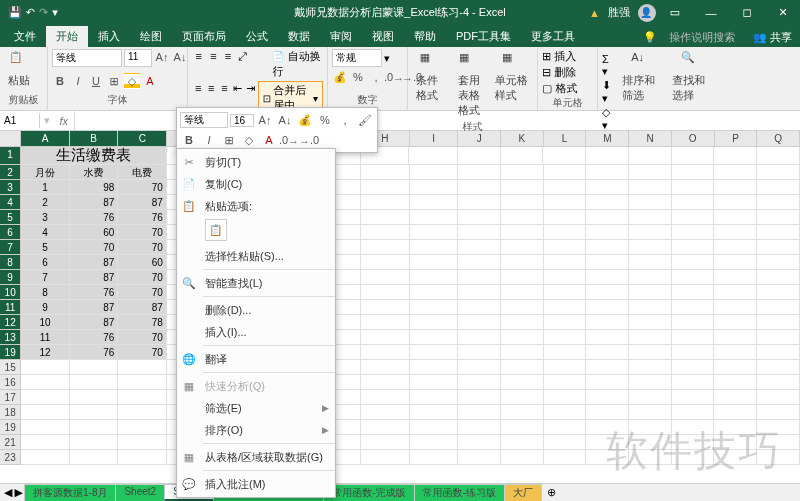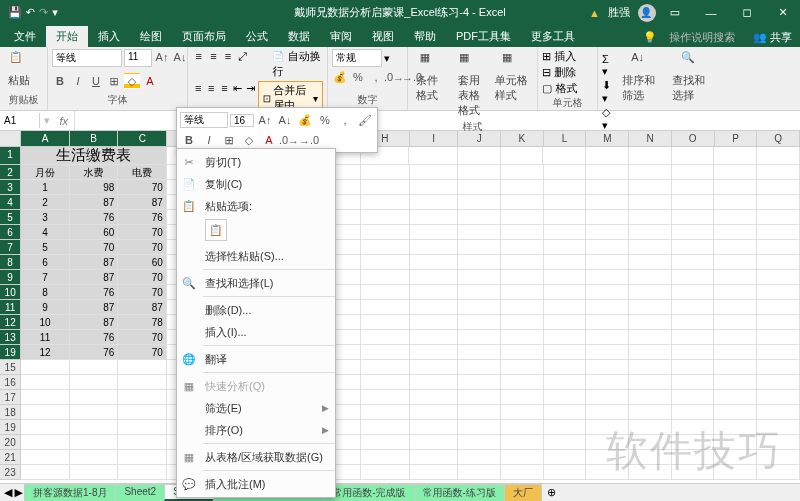--- a/index.html
+++ b/index.html
@@ -59,21 +59,21 @@
 .rows{}
 .row{display:flex;height:15px}
 .rh{width:22px;background:#e8e8e8;border-right:1px solid #ccc;border-bottom:1px solid #ccc;text-align:center;font-size:10px;color:#444;line-height:15px}
 .rh.sel{background:#186040;color:#fff}
 .cell{border-right:1px solid #e0e0e0;border-bottom:1px solid #e0e0e0;font-size:10px;padding:0 3px;line-height:15px;text-align:right;overflow:hidden;white-space:nowrap}
 .cell.header{text-align:center}
 .cell.sel{background:#d8d8d8}
 .merged-title{font-size:15px;text-align:center;font-weight:normal}
 .sheet-tabs{position:absolute;bottom:0;left:0;right:0;height:18px;background:#f0f0f0;border-top:1px solid #ccc;display:flex;align-items:center;padding-left:24px;gap:0}
 .st-nav{display:flex;gap:2px;position:absolute;left:4px}
-.stab{padding:1px 8px;border:1px solid #ccc;border-bottom:none;background:#86efac;font-size:10px;color:#444;margin-right:-1px}
+.stab{padding:1px 8px;border:1px solid #ccc;border-bottom:none;background:#22c55e;font-size:10px;color:#444;margin-right:-1px}
 .stab.active{background:#fff;border-bottom:2px solid #186040;color:#186040}
 .stab.colored{background:#f0c050}
 .watermark{position:absolute;right:18px;bottom:22px;font-size:42px;color:rgba(128,128,128,0.35);font-weight:normal;letter-spacing:2px;pointer-events:none}
 </style>
 </head>
 <body>
 
 <div class="titlebar">
   <div class="title-left">
     <span>💾</span>
@@ -626,40 +626,20 @@
         <div class="cell" style="width: 44px;"></div>
         <div class="cell" style="width: 44px;"></div>
         <div class="cell" style="width: 44px;"></div>
         <div class="cell" style="width: 44px;"></div>
         <div class="cell" style="width: 44px;"></div>
         <div class="cell" style="width: 44px;"></div>
         <div class="cell" style="width: 44px;"></div>
         <div class="cell" style="width: 44px;"></div>
       </div>
       <div class="row">
-        <div class="rh">20</div>
-        <div class="cell" style="width: 50px;"></div>
-        <div class="cell" style="width: 50px;"></div>
-        <div class="cell" style="width: 50px;"></div>
-        <div class="cell" style="width: 50px;"></div>
-        <div class="cell" style="width: 50px;"></div>
-        <div class="cell" style="width: 50px;"></div>
-        <div class="cell" style="width: 50px;"></div>
-        <div class="cell" style="width: 50px;"></div>
-        <div class="cell" style="width: 50px;"></div>
-        <div class="cell" style="width: 44px;"></div>
-        <div class="cell" style="width: 44px;"></div>
-        <div class="cell" style="width: 44px;"></div>
-        <div class="cell" style="width: 44px;"></div>
-        <div class="cell" style="width: 44px;"></div>
-        <div class="cell" style="width: 44px;"></div>
-        <div class="cell" style="width: 44px;"></div>
-        <div class="cell" style="width: 44px;"></div>
-      </div>
-      <div class="row">
         <div class="rh">21</div>
         <div class="cell" style="width: 50px;"></div>
         <div class="cell" style="width: 50px;"></div>
         <div class="cell" style="width: 50px;"></div>
         <div class="cell" style="width: 50px;"></div>
         <div class="cell" style="width: 50px;"></div>
         <div class="cell" style="width: 50px;"></div>
         <div class="cell" style="width: 50px;"></div>
         <div class="cell" style="width: 50px;"></div>
         <div class="cell" style="width: 50px;"></div>
@@ -733,21 +713,21 @@
   <div class="paste-icons">
       <span class="paste-icon">📋</span>
     </div>
   <div class="cm-item">
       <span class="cm-icon"></span>
       <span>选择性粘贴(S)...</span>
     </div>
   <div class="cm-sep"></div>
   <div class="cm-item">
       <span class="cm-icon">🔍</span>
-      <span>查找和选择(L)</span>
+      <span>智能查找(L)</span>
     </div>
   <div class="cm-sep"></div>
   <div class="cm-item">
       <span class="cm-icon"></span>
       <span>删除(D)...</span>
     </div>
   <div class="cm-item">
       <span class="cm-icon"></span>
       <span>插入(I)...</span>
     </div>

